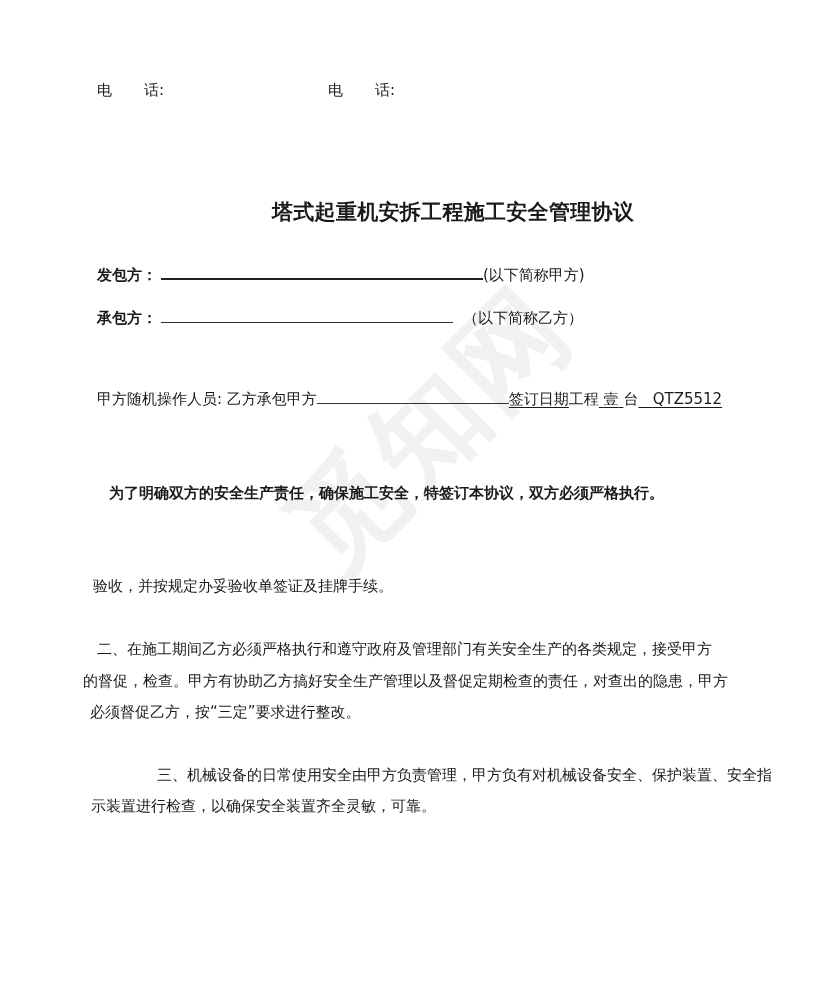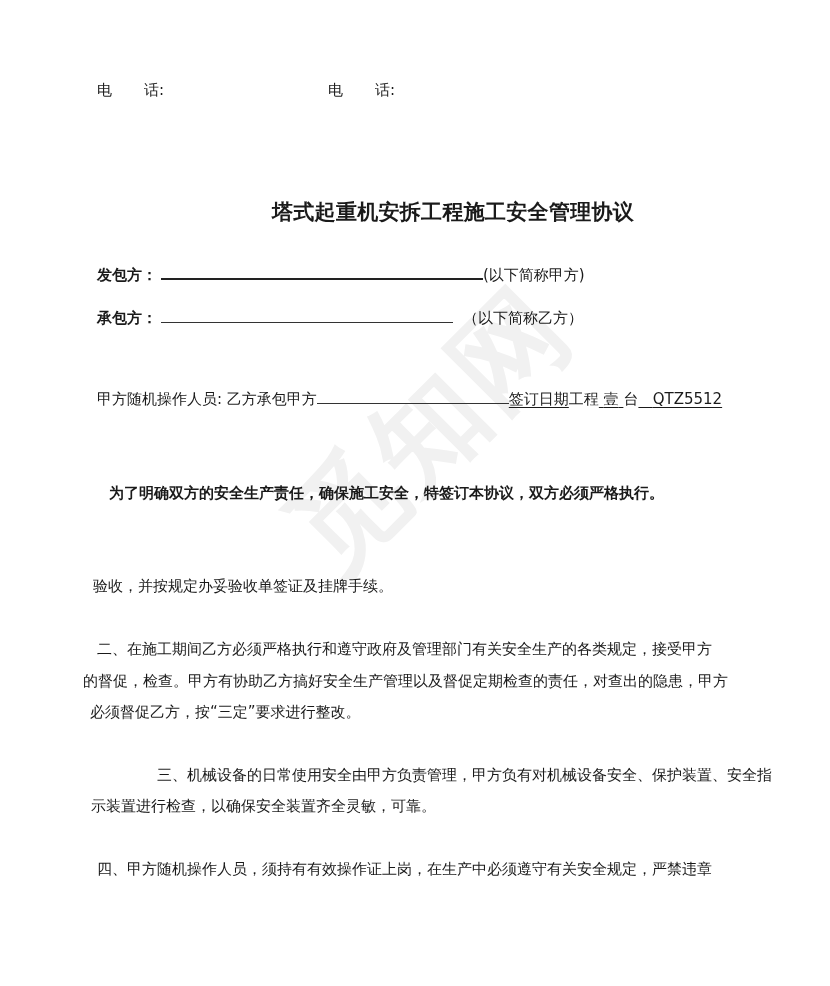--- a/index.html
+++ b/index.html
@@ -104,15 +104,14 @@
 
   <div class="line" style="left:93px; top:576px;">验收，并按规定办妥验收单签证及挂牌手续。</div>
 
   <div class="line" style="left:97px; top:639px;">二、在施工期间乙方必须严格执行和遵守政府及管理部门有关安全生产的各类规定，接受甲方</div>
   <div class="line" style="left:83px; top:671px;">的督促，检查。甲方有协助乙方搞好安全生产管理以及督促定期检查的责任，对查出的隐患，甲方</div>
   <div class="line" style="left:90px; top:702px;">必须督促乙方，按“三定”要求进行整改。</div>
 
   <div class="line" style="left:109px; top:765px;margin-left:48px;">三、机械设备的日常使用安全由甲方负责管理，甲方负有对机械设备安全、保护装置、安全指</div>
   <div class="line" style="left:83px; top:796px;margin-left:8px;">示装置进行检查，以确保安全装置齐全灵敏，可靠。</div>
 
-  <div class="line" style="left:97px; top:859px;">四、甲方随机操作人员，须持有有效操作证上岗，在生产中必须遵守有关安全规定，严禁违章</div>
 
 </div>
 
 </body></html>

